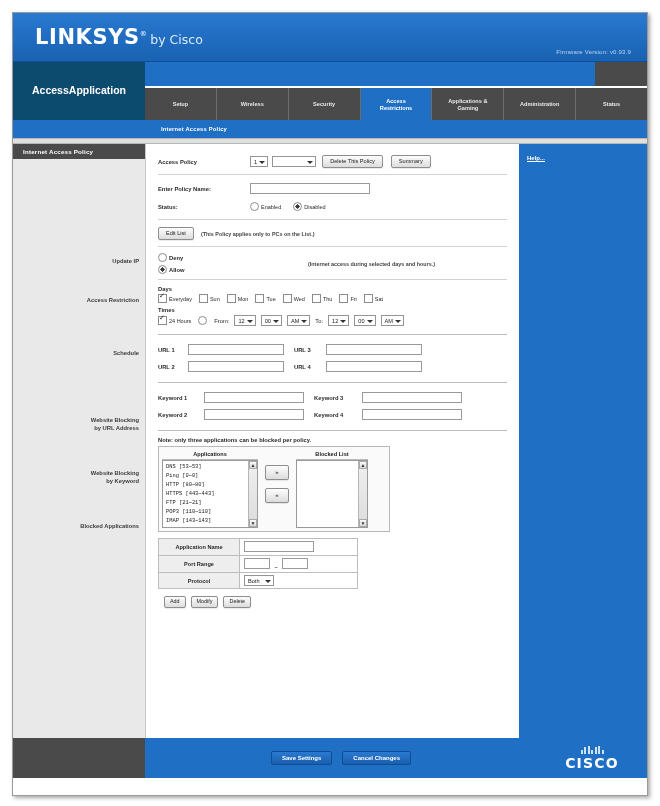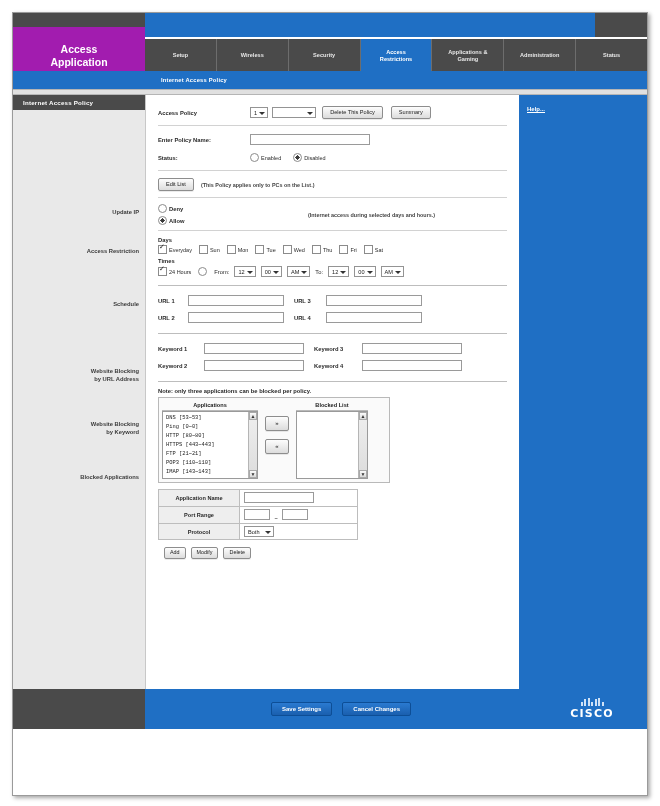--- a/index.html
+++ b/index.html
@@ -24,24 +24,24 @@
         font-family:"DejaVu Sans",sans-serif;}
   .logo .tm{font-size:7px;vertical-align:super;font-weight:normal;}
   .logo .byc{font-size:12.5px;font-weight:normal;letter-spacing:0;margin-left:3px;
              color:#dbe9f8;}
   .fwver{position:absolute;right:16px;bottom:6px;color:#bcd6f1;font-size:6px;
          letter-spacing:.2px;}
 
   
   .navstrip{position:relative;height:58px;background:#4a4a4a;}
   .modeltitle{position:absolute;left:0;top:0;width:132px;height:58px;
-              display:flex;flex-direction:column;align-items:center;
+              display:flex;flex-direction:row;align-items:center;
               justify-content:center;color:#ffffff;font-size:10.5px;
               font-weight:bold;line-height:1.25;text-align:center;
-              background:#a21caf;margin-top:14px;}
+              background:#0c4a6e;}
   .navright{position:absolute;left:132px;top:0;right:0;height:58px;
             background:#1f6fc4;}
   .navrightcap{position:absolute;right:0;top:0;width:52px;height:58px;
                background:#4a4a4a;}
   .tabs{position:absolute;left:132px;top:24px;right:0;height:34px;
         display:flex;align-items:stretch;background:#4a4a4a;
         border-top:2px solid #ffffff;}
   .tab{flex:1;display:flex;align-items:center;justify-content:center;
        text-align:center;color:#e8e8e8;font-size:5.6px;font-weight:bold;
        line-height:1.3;border-right:1px solid #6d6d6d;padding:0 2px;
@@ -155,29 +155,35 @@
   .footleft{width:132px;height:100%;background:#4a4a4a;flex:none;}
   .footmid{flex:1;display:flex;align-items:center;justify-content:center;
            gap:10px;height:100%;}
   .fbtn{border:1px solid #0d4e96;background:linear-gradient(180deg,#2a7ad1,#1a5fae);
         color:#ffffff;font-size:6px;font-weight:bold;padding:3px 10px;
         border-radius:2px;white-space:nowrap;}
   .ciscomark{width:110px;display:flex;flex-direction:column;align-items:center;
              justify-content:center;flex:none;color:#ffffff;}
   .bars{display:flex;align-items:flex-end;gap:1.5px;height:8px;}
   .bars i{display:block;width:2px;background:#cfe2f7;}
-  .ciscotxt{font-size:11px;font-weight:bold;letter-spacing:1.2px;
+  .ciscotxt{font-size:14px;font-weight:bold;letter-spacing:1.2px;
             font-family:"DejaVu Sans",sans-serif;margin-top:1px;}
 </style>
 </head>
 <body>
 
 <div class="page">
 <div class="shell">
 
+  <div class="brandbar">
+    <div class="logo">
+      <span>LINKSYS</span><span class="tm">®</span><span class="byc">by Cisco</span>
+    </div>
+    <div class="fwver">Firmware Version: v0.93.9</div>
+  </div>
 
   <div class="navstrip">
     <div class="navright"></div>
     <div class="navrightcap"></div>
     <div class="modeltitle">
       <span>Access</span>
       <span>Application</span>
     </div>
     <div class="tabs">
       <div class="tab">

